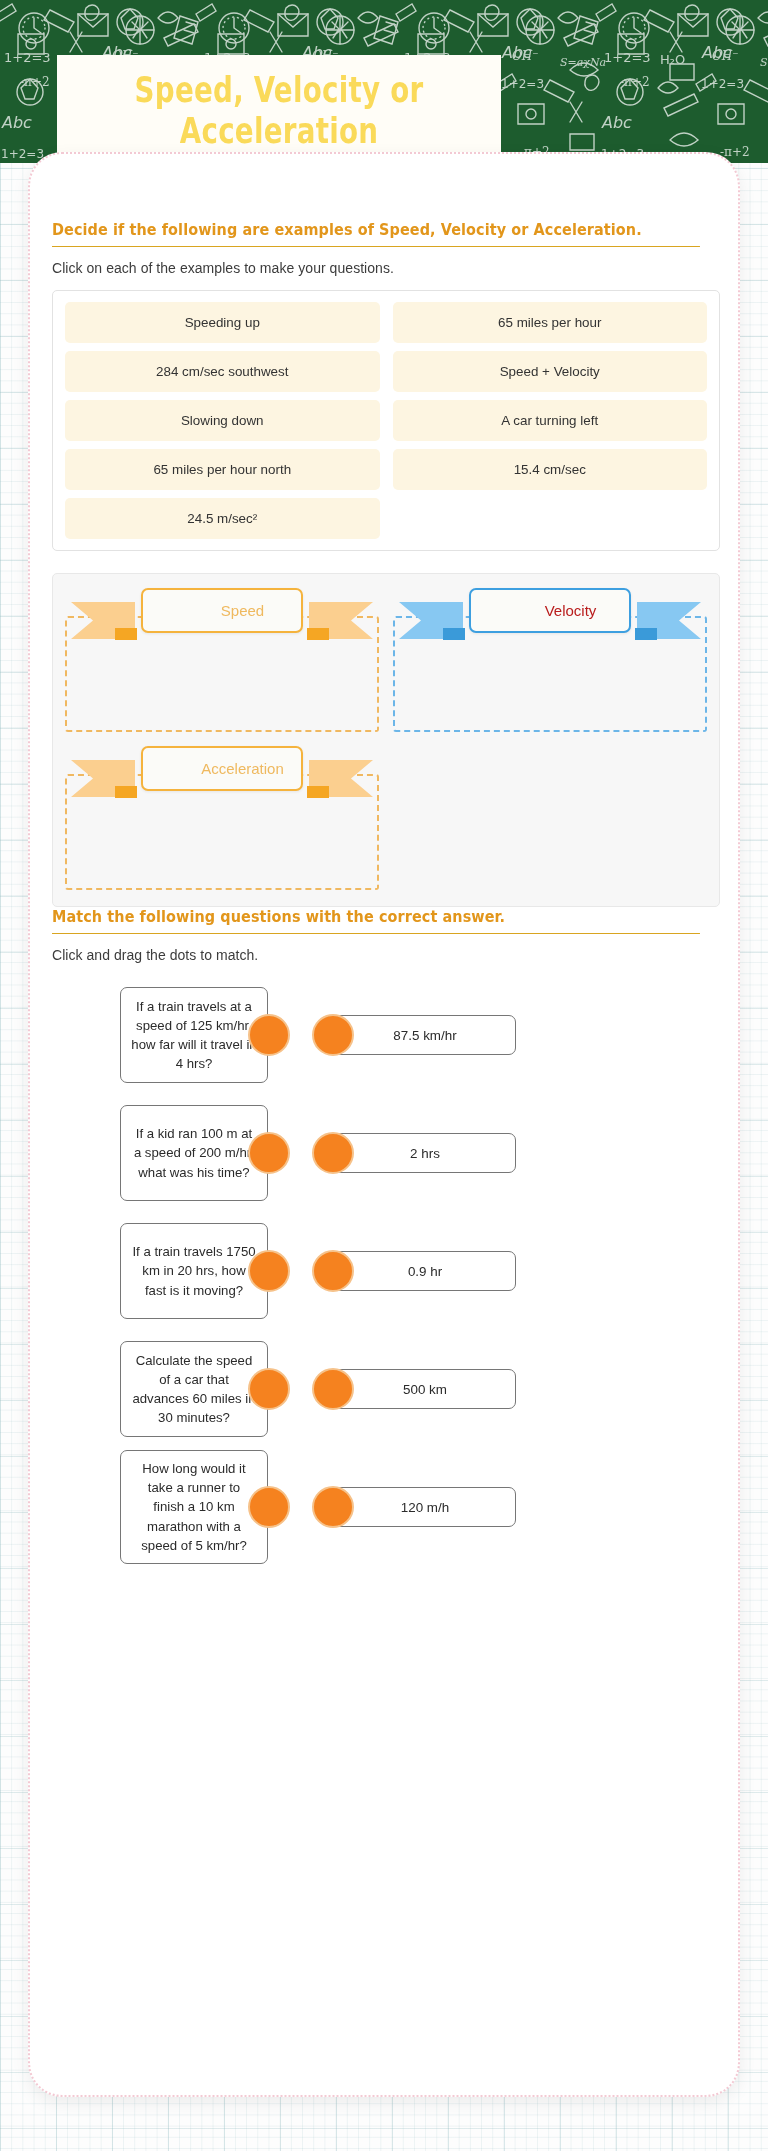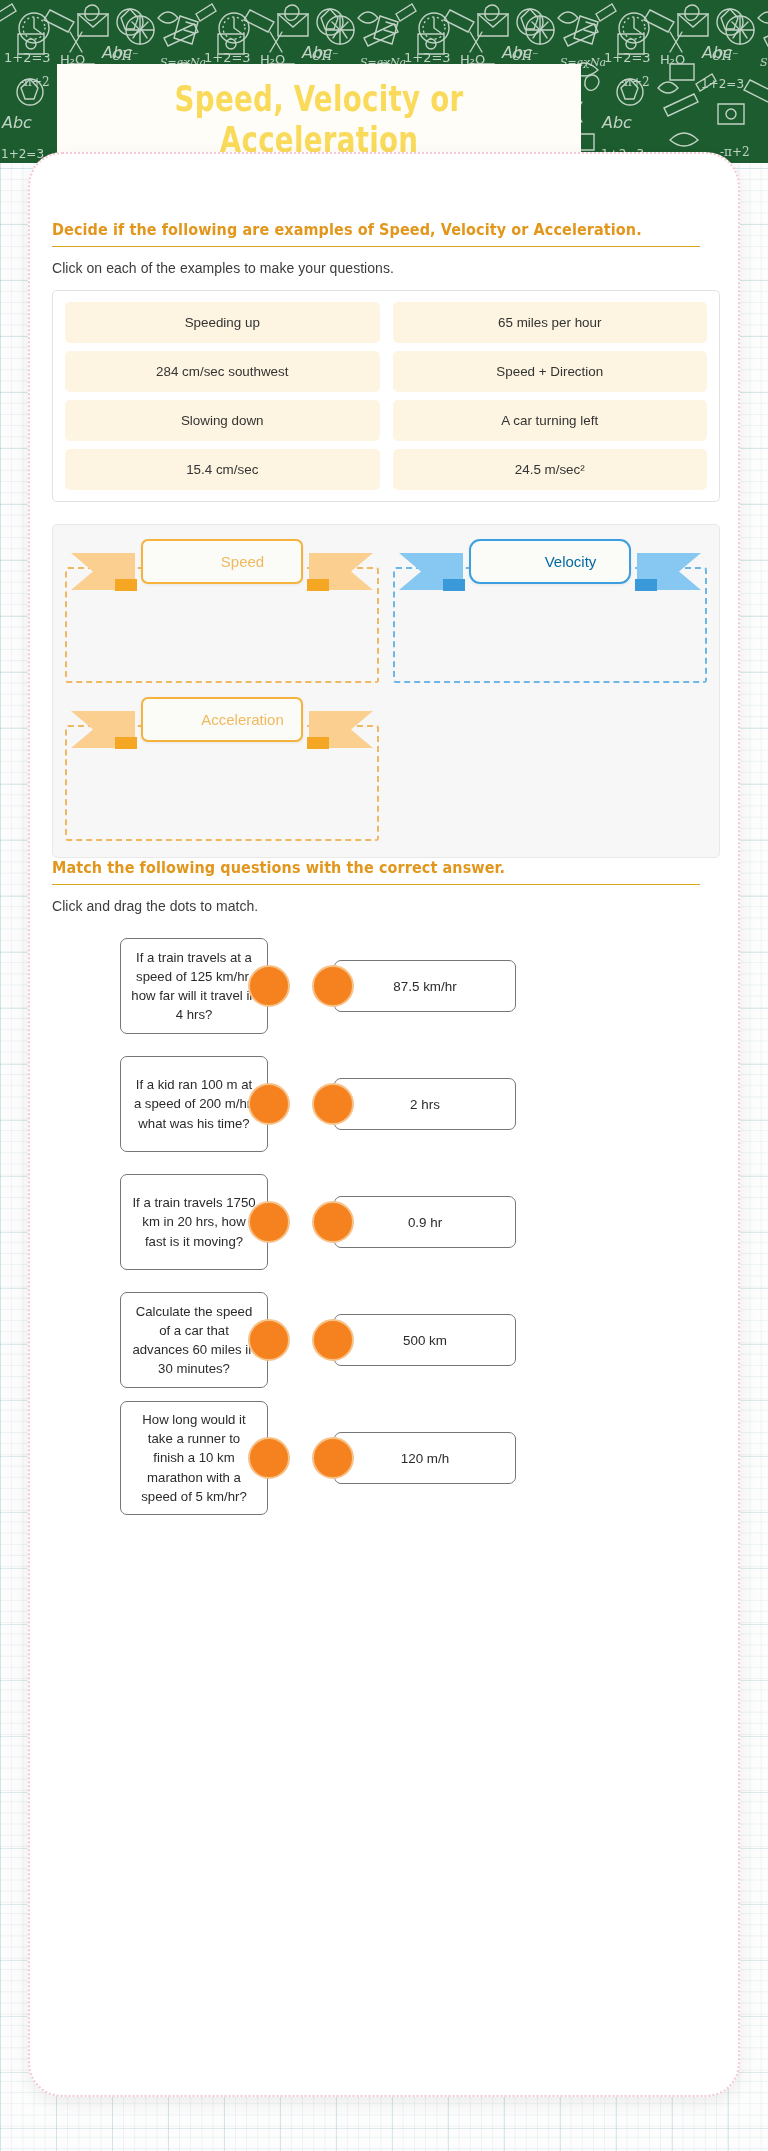--- a/index.html
+++ b/index.html
@@ -35,23 +35,23 @@
     background-color: #1d5c2e;
     overflow: hidden;
   }
   #header-band .doodles {
     position: absolute;
     inset: 0;
     opacity: .72;
   }
   #title-card {
     position: absolute;
-    top: 64px;
+    top: 55px;
     left: 57px;
-    width: 524px;
+    width: 444px;
     height: 108px;
     background: #fffdf7;
     display: flex;
     align-items: center;
     justify-content: center;
     padding: 4px 18px 0;
   }
   #title-text {
     font-family: "DejaVu Sans Condensed", "Liberation Sans Narrow", "Liberation Sans", sans-serif;
     font-weight: 700;
@@ -192,22 +192,21 @@
     display: flex;
     align-items: center;
     justify-content: center;
     font-size: 15px;
     color: #efb95f;
     box-shadow: 0 1px 3px rgba(0,0,0,.07);
     padding-left: 41px;
   }
   .ribbon.blue .plate {
     border-color: #3d9fe0;
-    color: #0369a1;
-    border-radius: 11px;
+    color: #b91c1c;
   }
 
   
   #match-wrap { }
   #match-rows { margin-top: 16px; }
   .match-row {
     position: relative;
     display: flex;
     align-items: center;
     height: 112px;
@@ -227,21 +226,21 @@
     padding: 8px 10px;
     text-align: center;
     font-size: 13.2px;
     line-height: 1.45;
     color: #2b2b2b;
   }
   .a-card {
     position: relative;
     margin-left: 66px;
     width: 182px;
-    height: 52px;
+    height: 40px;
     border: 1px solid #767676;
     border-radius: 7px;
     background: #ffffff;
     display: flex;
     align-items: center;
     justify-content: center;
     font-size: 13.4px;
     color: #2b2b2b;
   }
   .dot {
@@ -318,23 +317,24 @@
 
     <div style="height:66px"></div>
 
     <div class="section-head">Decide if the following are examples of Speed, Velocity or Acceleration.</div>
     <div class="section-sub">Click on each of the examples to make your questions.</div>
 
     <div id="options-panel">
       <div class="option-chip">Speeding up</div>
       <div class="option-chip">65 miles per hour</div>
       <div class="option-chip">284 cm/sec southwest</div>
-      <div class="option-chip">Speed + Direction</div>
+      <div class="option-chip">Speed + Velocity</div>
       <div class="option-chip">Slowing down</div>
       <div class="option-chip">A car turning left</div>
+      <div class="option-chip">65 miles per hour north</div>
       <div class="option-chip">15.4 cm/sec</div>
       <div class="option-chip">24.5 m/sec²</div>
     </div>
 
     <div id="dropzone-panel">
 
       <div class="dropzone">
         <div class="ribbon">
           <span class="tail left"></span>
           <span class="tail right"></span>

